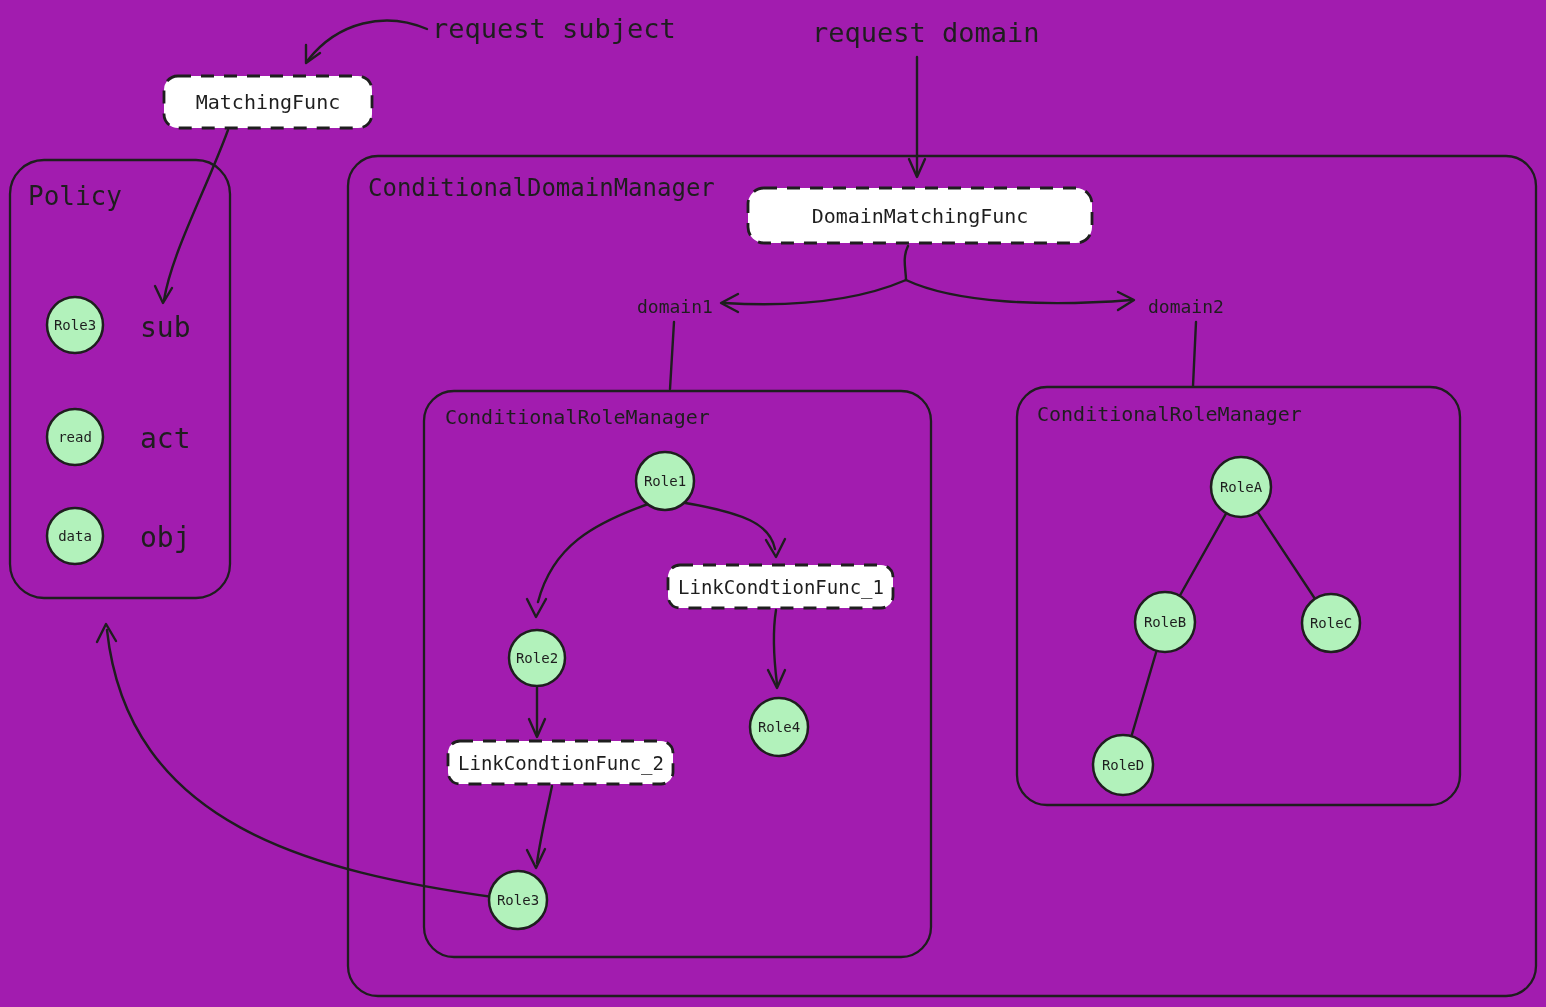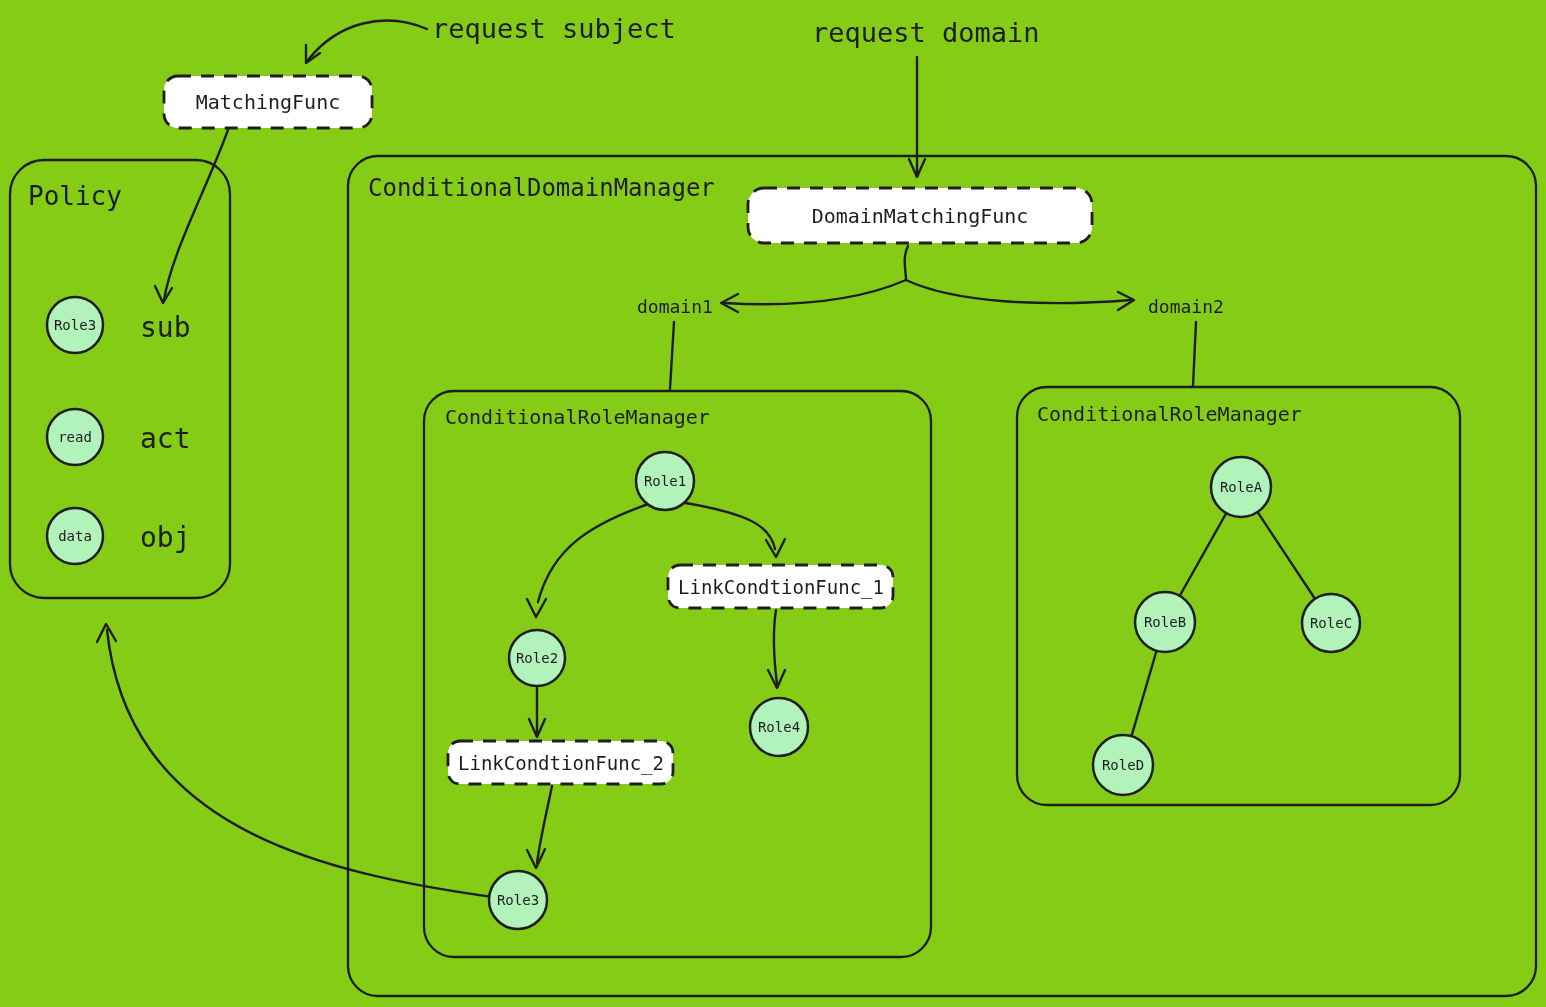--- a/index.html
+++ b/index.html
@@ -4,21 +4,21 @@
 <style>
   html, body {
     margin: 0;
     padding: 0;
     background: #ffffff;
   }
   .stage {
     position: relative;
     width: 1546px;
     height: 1007px;
-    background: #84cc16;
+    background: #a21caf;
     overflow: hidden;
     font-family: "DejaVu Sans Mono", "Liberation Mono", monospace;
   }
   svg text {
     font-family: "DejaVu Sans Mono", "Liberation Mono", monospace;
     fill: #1e1e1e;
   }
   .wire {
     fill: none;
     stroke: #1e1e1e;

